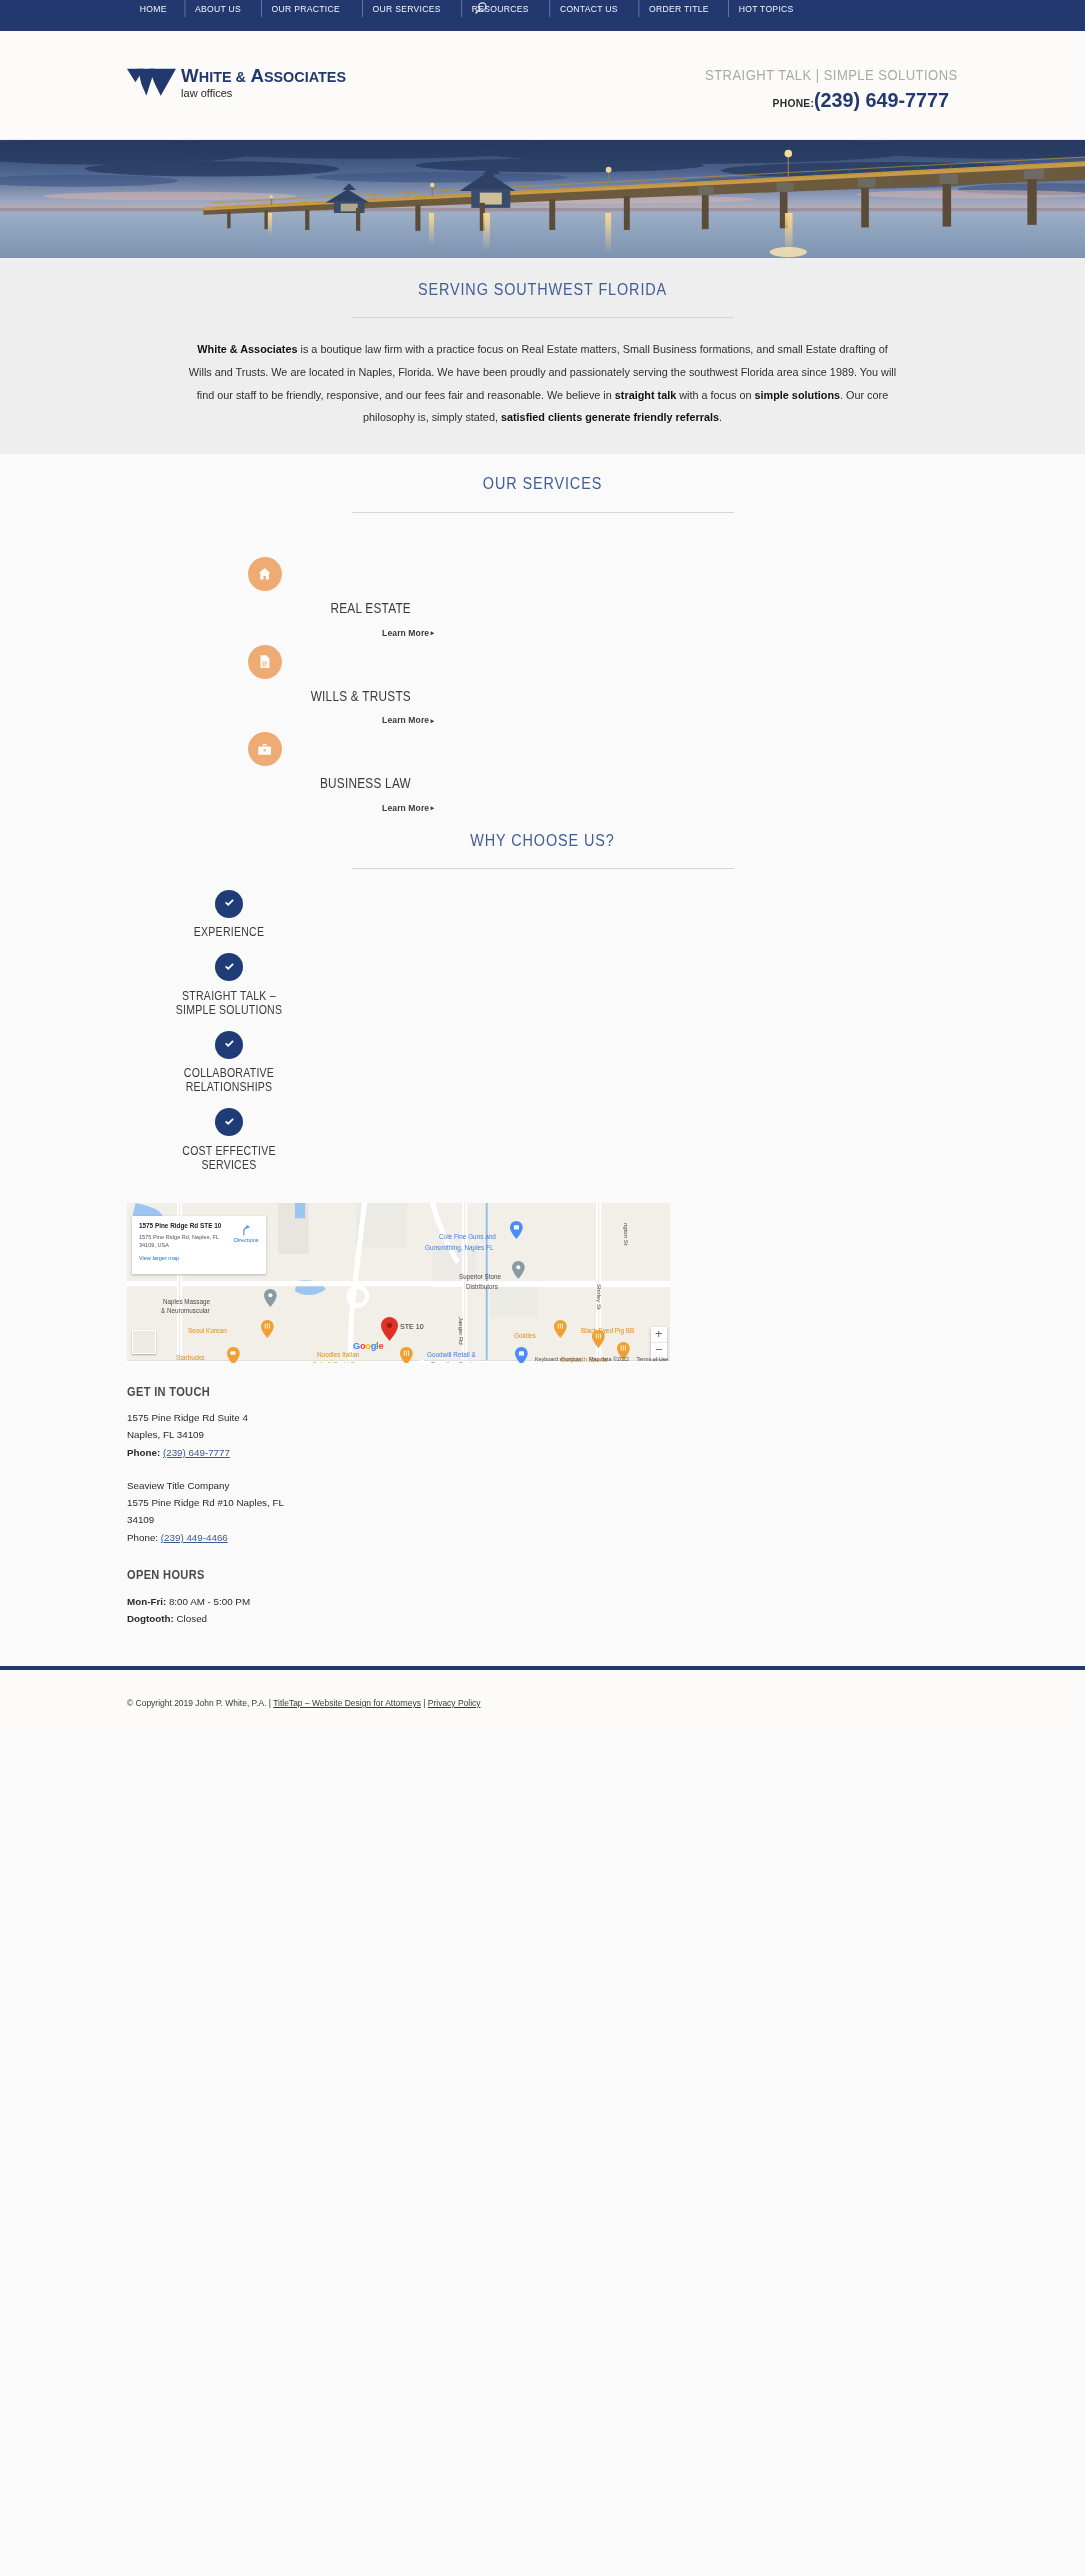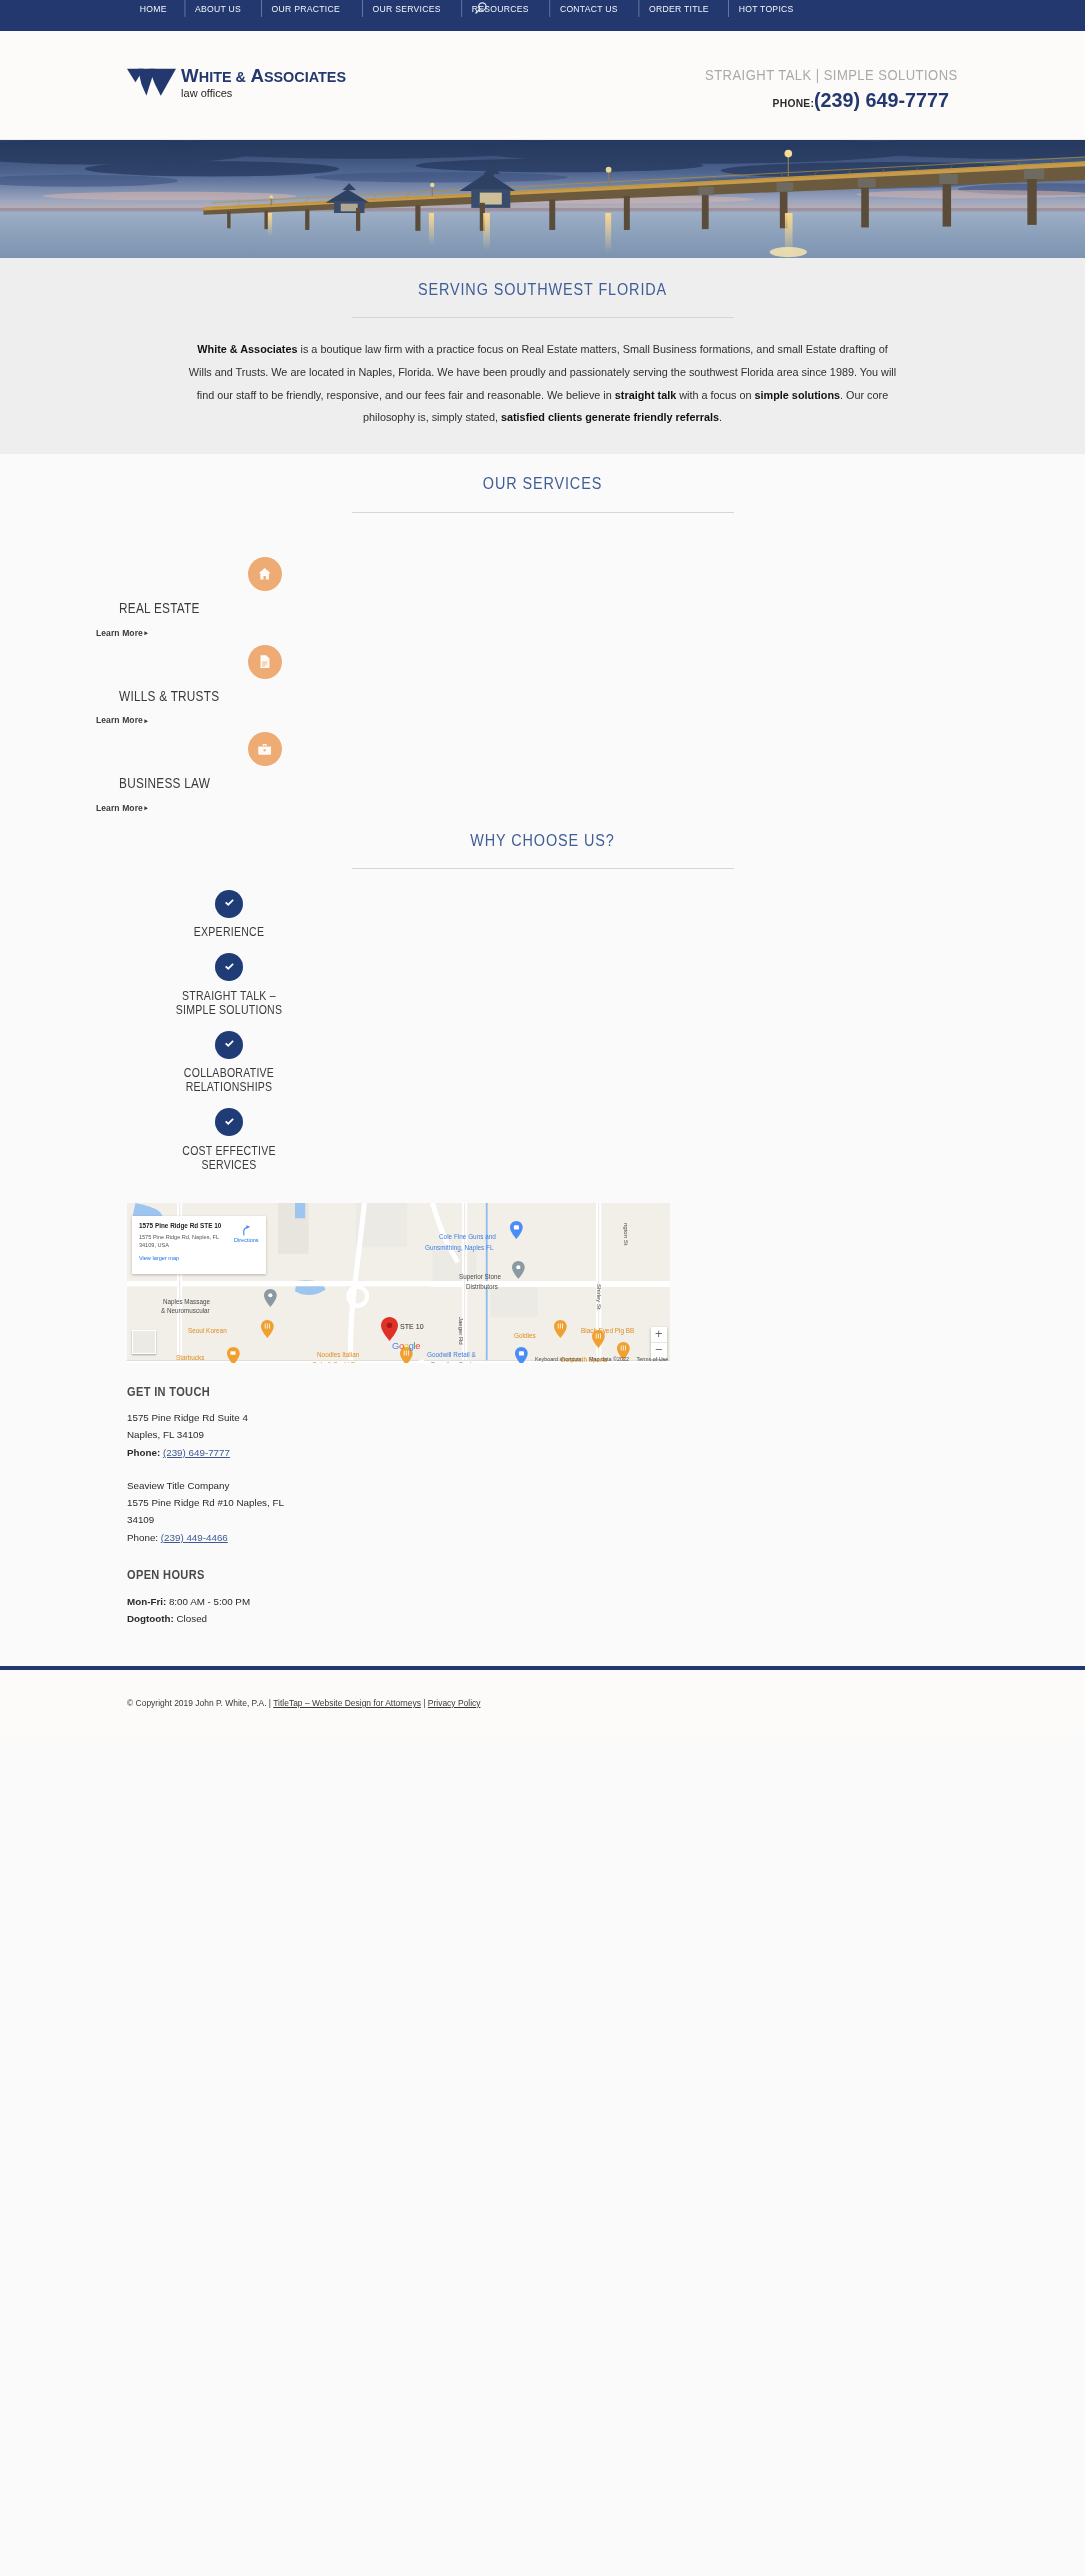--- a/index.html
+++ b/index.html
@@ -155,21 +155,21 @@
     text-align:center;
     font-size:11px;
     line-height:2.06;
     color:#2f2f2f;
     transform:scaleX(0.985);
   }
   .intro b { font-weight:bold; color:#111; }
 
   
   .svc-col { margin-left:87px; width:356px; }
-  .svc-item { text-align:left; }
+  .svc-item { text-align:right; }
   .svc-circle {
     width:34px; height:34px;
     border-radius:50%;
     background:#eeab74;
     display:flex; align-items:center; justify-content:center;
     margin:0 auto;
   }
   .svc-circle svg { width:15.3px; height:15.3px; fill:#fdfaf7; display:block; }
   .svc-name {
     margin-top:9.3px;
@@ -251,21 +251,21 @@
   }
   .map-zoom div:first-child { border-bottom:0.8px solid #e6e6e6; }
   .map-attrib {
     position:absolute; right:1.7px; bottom:0.8px;
     font-size:5.4px; color:#4a4a4a;
     display:flex; gap:7.6px;
   }
   .map-attrib span { cursor:pointer; }
   .map-google {
     position:absolute; left:226px; bottom:12px;
-    font-size:9.3px; font-weight:normal; letter-spacing:-0.3px;margin-left:39px;
+    font-size:9.3px; font-weight:bold; letter-spacing:-0.3px;
   }
   .map-thumb {
     position:absolute; left:5.1px; bottom:8.5px;
     width:24px; height:24px;
     background:#eceae5;
     border:1.7px solid #fff;
     box-shadow:0 0.8px 1.7px rgba(0,0,0,.3);
     cursor:pointer;
   }
   .mlabel { position:absolute; font-size:6px; white-space:nowrap; }

